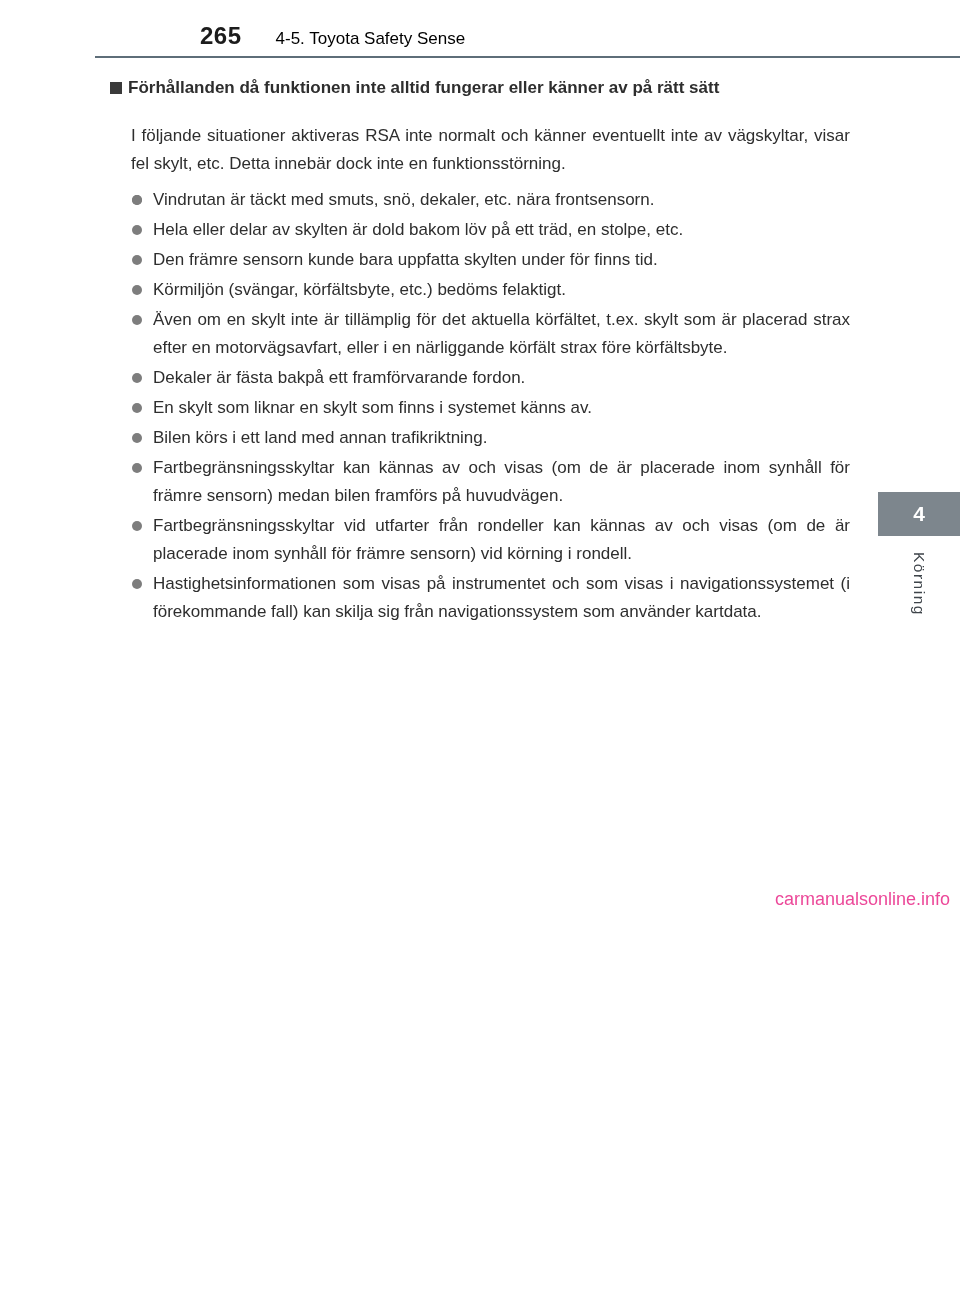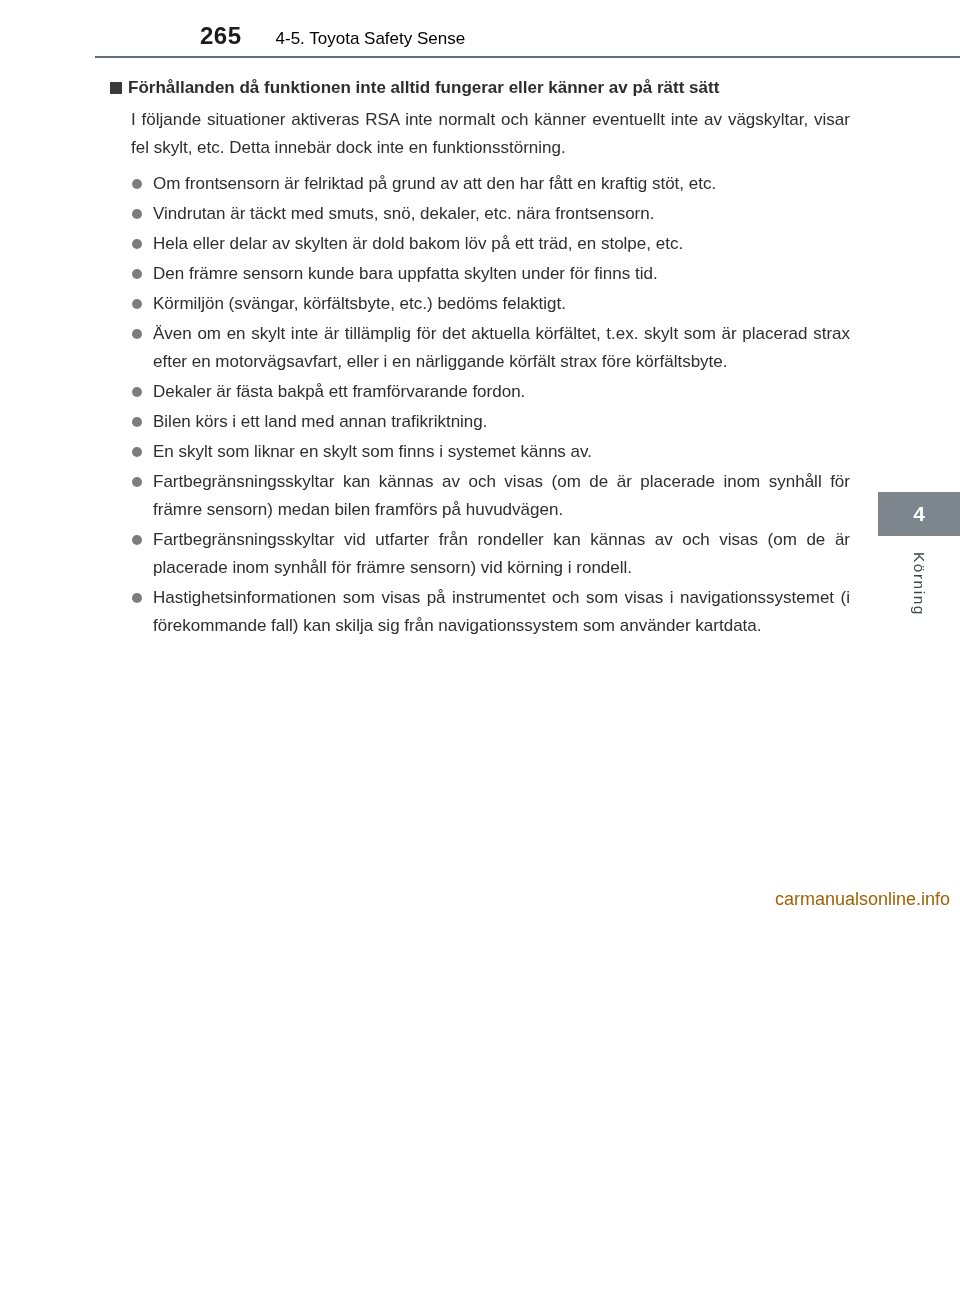--- a/index.html
+++ b/index.html
@@ -48,21 +48,21 @@
     width: 740px;
     font-size: 17px;
     line-height: 28px;
   }
   .section-heading {
     position: relative;
     padding-left: 18px;
     font-weight: bold;
     font-size: 17px;
     text-align: justify;
-    margin-bottom: 4px;
+    margin-bottom: 20px;
   }
   .sq {
     position: absolute;
     left: 0;
     top: 8px;
     width: 12px;
     height: 12px;
     background: #3a3a3a;
   }
   .intro {
@@ -109,21 +109,21 @@
     writing-mode: vertical-rl;
     font-size: 15.5px;
     color: #3e444a;
     letter-spacing: 1.5px;
   }
   .watermark {
     position: absolute;
     right: 10px;
     bottom: 12px;
     font-size: 18px;
-    color: #a16207;
+    color: #ec4899;
   }
 </style>
 </head>
 <body>
 
 <div class="page">
 
   <div class="header">
     <span class="page-number">265</span>
     <span class="header-title">4-5. Toyota Safety Sense</span>
@@ -135,21 +135,20 @@
     <div class="section-heading">
       <span class="sq"></span>
       <span>Förhållanden då funktionen inte alltid fungerar eller känner av på rätt sätt</span>
     </div>
 
     <div class="intro">I följande situationer aktiveras RSA inte normalt och känner eventuellt inte av vägskyltar, visar fel skylt, etc. Detta innebär dock inte en funktionsstörning.</div>
 
     <div class="bullets">
       <div class="bullet-item">
         <span class="dot"></span>
-        <span>Om frontsensorn är felriktad på grund av att den har fått en kraftig stöt, etc.</span>
       </div>
       <div class="bullet-item">
         <span class="dot"></span>
         <span>Vindrutan är täckt med smuts, snö, dekaler, etc. nära frontsensorn.</span>
       </div>
       <div class="bullet-item">
         <span class="dot"></span>
         <span>Hela eller delar av skylten är dold bakom löv på ett träd, en stolpe, etc.</span>
       </div>
       <div class="bullet-item">
@@ -163,25 +162,25 @@
       <div class="bullet-item">
         <span class="dot"></span>
         <span>Även om en skylt inte är tillämplig för det aktuella körfältet, t.ex. skylt som är placerad strax efter en motorvägsavfart, eller i en närliggande körfält strax före körfältsbyte.</span>
       </div>
       <div class="bullet-item">
         <span class="dot"></span>
         <span>Dekaler är fästa bakpå ett framförvarande fordon.</span>
       </div>
       <div class="bullet-item">
         <span class="dot"></span>
+        <span>En skylt som liknar en skylt som finns i systemet känns av.</span>
+      </div>
+      <div class="bullet-item">
+        <span class="dot"></span>
         <span>Bilen körs i ett land med annan trafikriktning.</span>
-      </div>
-      <div class="bullet-item">
-        <span class="dot"></span>
-        <span>En skylt som liknar en skylt som finns i systemet känns av.</span>
       </div>
       <div class="bullet-item">
         <span class="dot"></span>
         <span>Fartbegränsningsskyltar kan kännas av och visas (om de är placerade inom synhåll för främre sensorn) medan bilen framförs på huvudvägen.</span>
       </div>
       <div class="bullet-item">
         <span class="dot"></span>
         <span>Fartbegränsningsskyltar vid utfarter från rondeller kan kännas av och visas (om de är placerade inom synhåll för främre sensorn) vid körning i rondell.</span>
       </div>
       <div class="bullet-item">

